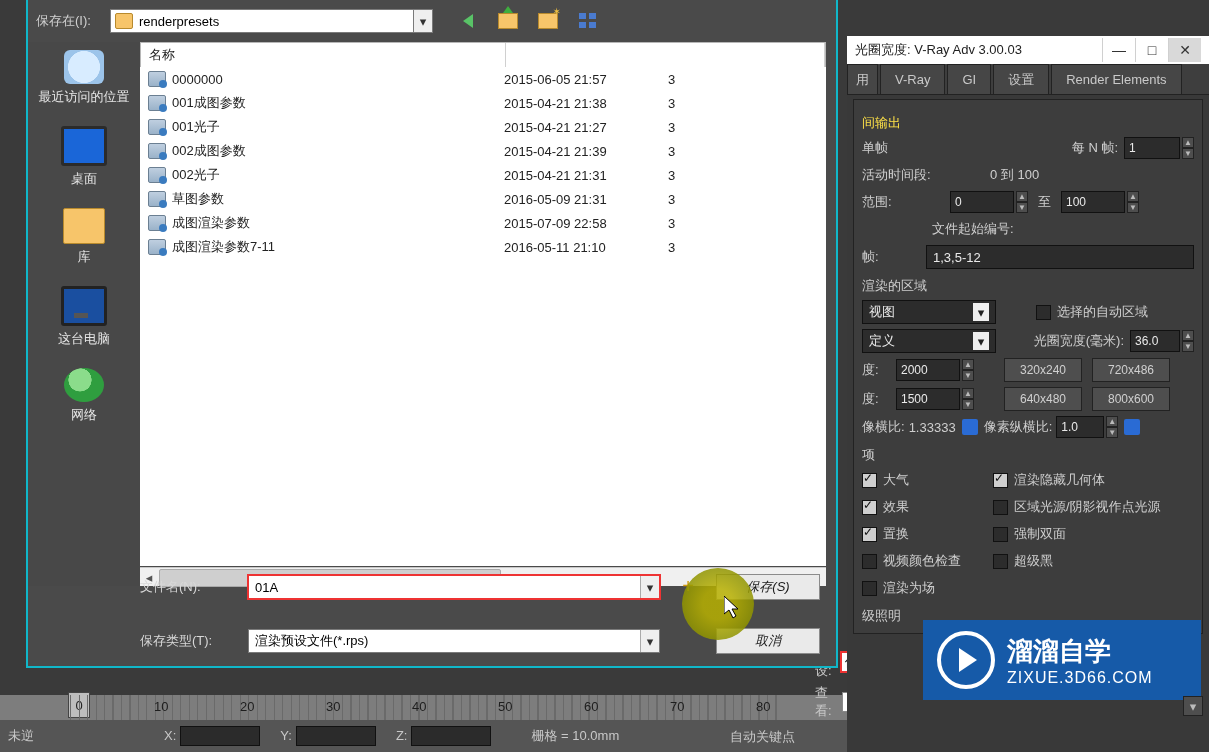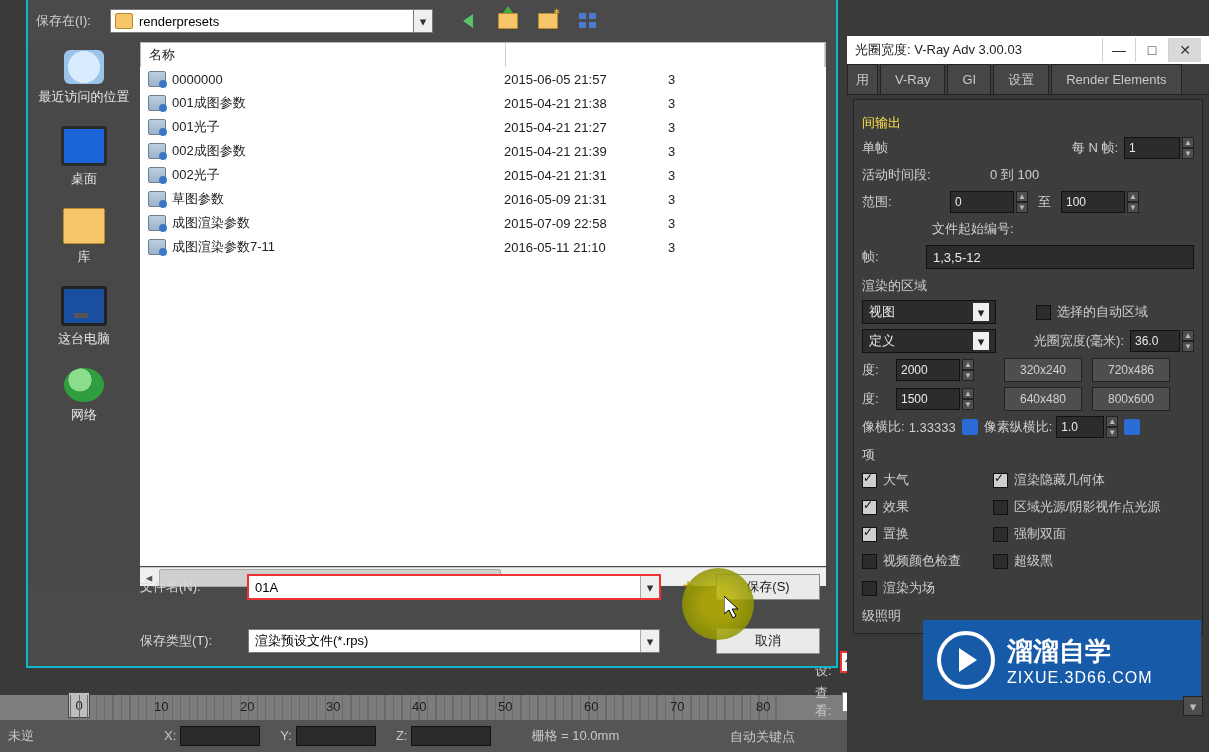--- a/index.html
+++ b/index.html
@@ -164,21 +164,21 @@
     flex:1;border:none;outline:none;font-size:13px;padding:0 6px;color:#000;
     font-family:inherit;background:transparent;
   }
   .combo .dd{width:18px;border-left:1px solid #aaa;display:flex;align-items:center;justify-content:center;color:#333;background:#efefef;}
   .name-hl{outline:2px solid #e33;outline-offset:-1px;}
   .plus-bubble{
     width:24px;height:24px;color:#d39c12;font-size:20px;text-align:center;line-height:22px;
   }
   .winbtn{
     width:104px;height:26px;background:#eaeaea;border:1px solid #8b8b8b;
-    color:#1a1a1a;font-size:13px;
+    color:#1a1a1a;font-size:13px;font-style:italic;
   }
   .cursor-spot{
     position:absolute;left:682px;top:568px;width:72px;height:72px;border-radius:50%;
     background:radial-gradient(circle,#b7b000 0 30%,#919500 70%,rgba(0,0,0,0) 75%);
     opacity:.85;pointer-events:none;z-index:30;
   }
   .cursor-arrow{
     position:absolute;left:724px;top:596px;width:0;height:0;z-index:31;pointer-events:none;
   }
   .cursor-arrow svg{position:absolute;}

